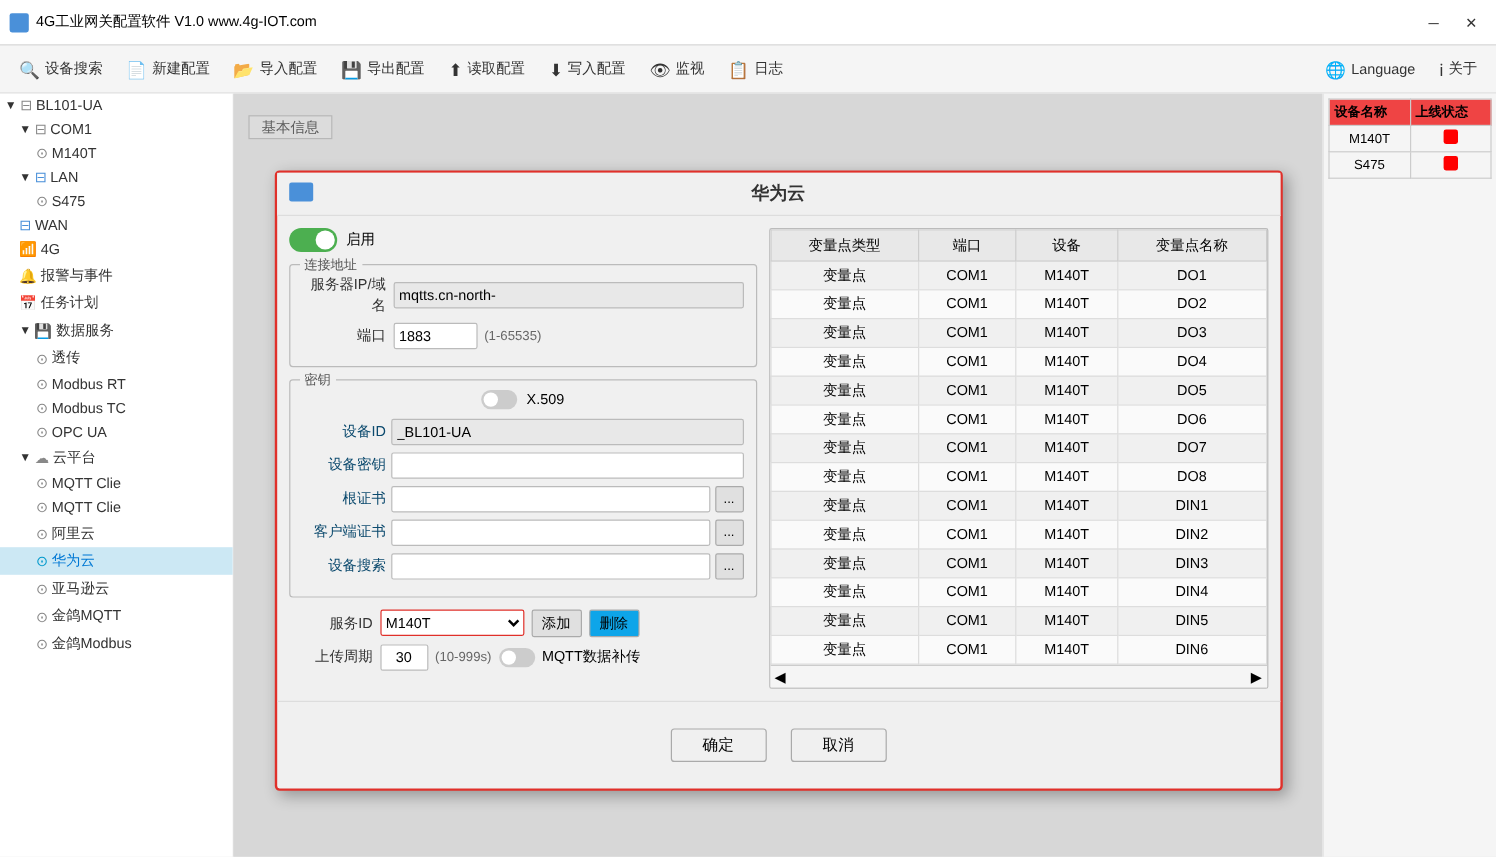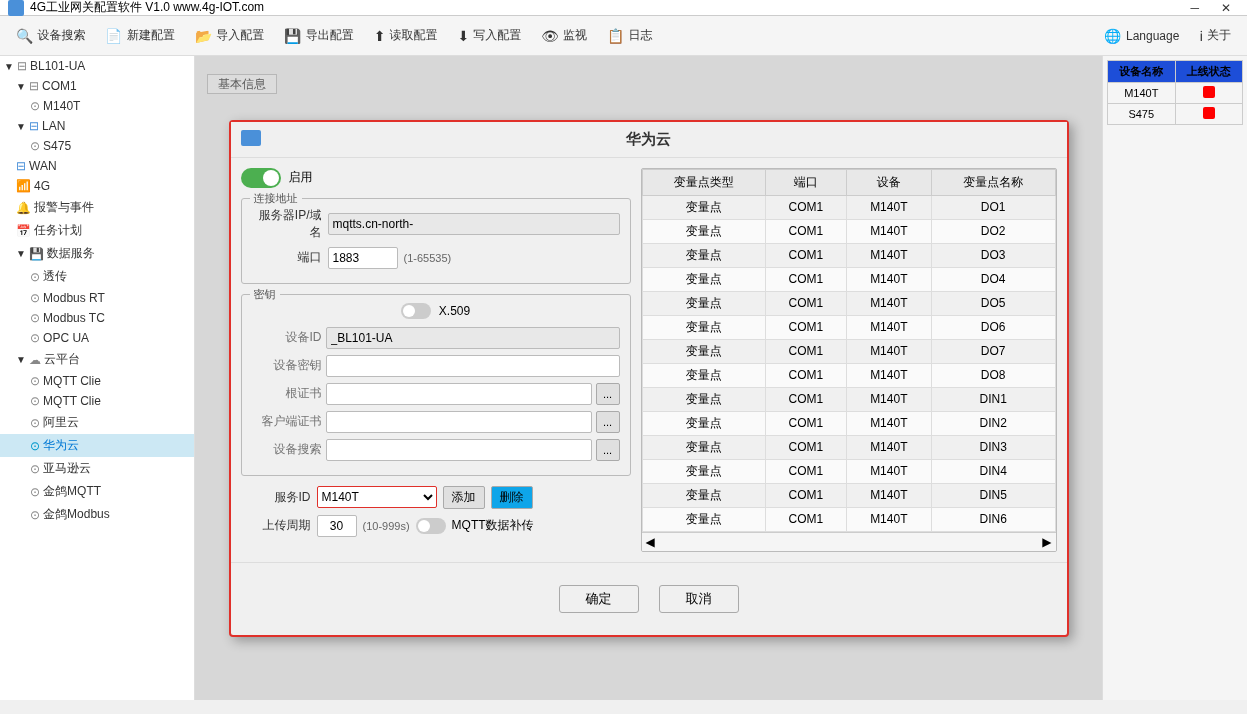--- a/index.html
+++ b/index.html
@@ -1,21 +1,21 @@
 <!DOCTYPE html>
 <html><head>
   <meta charset="utf-8">
   <style>
     * { box-sizing: border-box; margin: 0; padding: 0; }
     body { font-family: "Microsoft YaHei", SimSun, Arial, sans-serif; font-size: 12px; background: #f0f0f0; width: 1247px; height: 714px; overflow: hidden; }
 
     
     .title-bar {
       background: #fff;
-      height: 16px;
+      height: 38px;
       display: flex;
       align-items: center;
       justify-content: space-between;
       padding: 0 8px;
       border-bottom: 1px solid #ccc;
       font-size: 12px;
     }
     .title-bar-left { display: flex; align-items: center; gap: 6px; }
     .title-bar-right { display: flex; align-items: center; gap: 6px; }
     .title-icon { width: 16px; height: 16px; background: #4a90d9; border-radius: 2px; display: inline-block; }
@@ -81,21 +81,21 @@
 
     
     .right-panel {
       width: 145px;
       background: #f5f5f5;
       border-left: 1px solid #ddd;
       padding: 4px;
       font-size: 12px;
     }
     .device-table { width: 100%; border-collapse: collapse; font-size: 11px; }
-    .device-table th { background: #1d4ed8; padding: 3px 4px; border: 1px solid #ccc; text-align: center; }
+    .device-table th { background: #ef4444; padding: 3px 4px; border: 1px solid #ccc; text-align: left; }
     .device-table td { padding: 3px 4px; border: 1px solid #ccc; text-align: center; }
 
     
     .dialog-overlay {
       position: absolute;
       top: 0; left: 0; right: 0; bottom: 0;
       background: rgba(0,0,0,0.1);
       display: flex;
       align-items: center;
       justify-content: center;
@@ -240,21 +240,21 @@
     .cert-row {
       display: flex;
       align-items: center;
       margin-bottom: 6px;
       gap: 4px;
     }
     .cert-label {
       width: 70px;
       text-align: right;
       font-size: 12px;
-      color: #737373;
+      color: #0c4a6e;
       flex-shrink: 0;
     }
     .cert-input {
       flex: 1;
       height: 22px;
       border: 1px solid #bbb;
       border-radius: 2px;
       padding: 0 4px;
       font-size: 12px;
       background: #fff;

